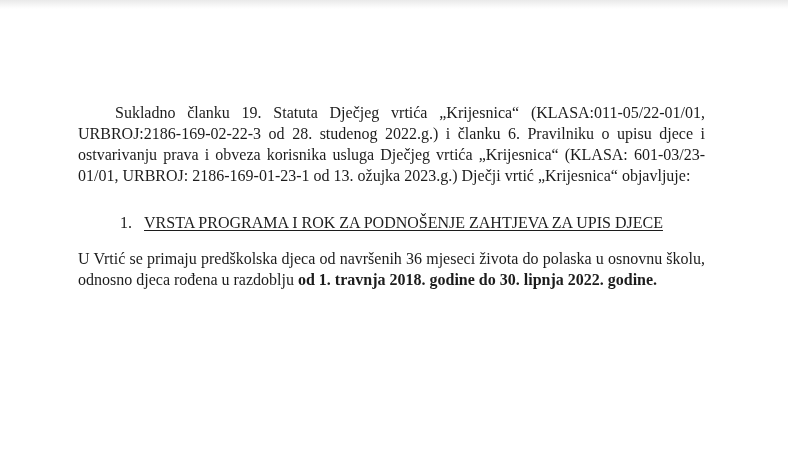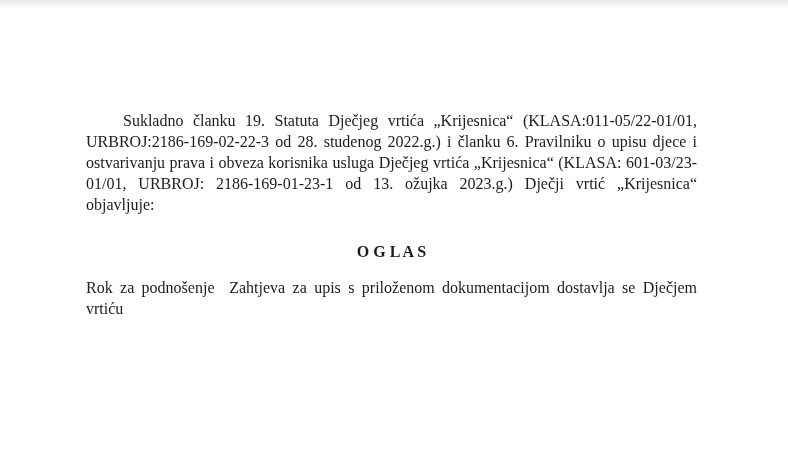--- a/index.html
+++ b/index.html
@@ -20,21 +20,21 @@
     width: 100%; height: 9px;
     background: linear-gradient(180deg, #e9e9e9 0%, #f6f6f6 55%, #ffffff 100%);
     pointer-events: none;
   }
   .doc {
     position: absolute;
     left: 78px;
     top: 102px;
     width: 627px;
   }
-  p { margin: 8px; }
+  p { margin: 0; }
   .para { text-align: justify; }
   .intro { text-indent: 37px; }
   .title-block {
     margin-top: 26px;
     text-align: center;
     font-weight: 700;
   }
   .title-line { white-space: pre-wrap; }
   .heading {
     margin-top: 13px;
@@ -50,22 +50,22 @@
 <body>
 
 <div class="page">
   <div class="top-shade"></div>
 
   <div class="doc">
 
     <p class="para intro">Sukladno članku 19. Statuta Dječjeg vrtića „Krijesnica“ (KLASA:011-05/22-01/01, URBROJ:2186-169-02-22-3 od 28. studenog 2022.g.) i članku 6. Pravilniku o upisu djece i ostvarivanju prava i obveza korisnika usluga Dječjeg vrtića „Krijesnica“ (KLASA: 601-03/23-01/01, URBROJ: 2186-169-01-23-1 od 13. ožujka 2023.g.) Dječji vrtić „Krijesnica“ objavljuje:</p>
 
     <div class="title-block">
-      <p class="title-line">O G L A S</p>
     </div>
 
+    <p class="heading"><span class="heading-number">1.</span><span class="heading-text">VRSTA PROGRAMA I ROK ZA PODNOŠENJE ZAHTJEVA ZA UPIS DJECE</span></p>
 
 
+    <p class="para spaced"><span>U Vrtić se primaju predškolska djeca od navršenih 36 mjeseci života do polaska u osnovnu školu, odnosno djeca rođena u razdoblju </span><span class="bold">od 1. travnja 2018. godine do 30. lipnja 2022. godine.</span></p>
 
-    <p class="para spaced pre">Rok za podnošenje  Zahtjeva za upis s priloženom dokumentacijom dostavlja se Dječjem vrtiću</p>
 
   </div>
 </div>
 
 </body></html>

